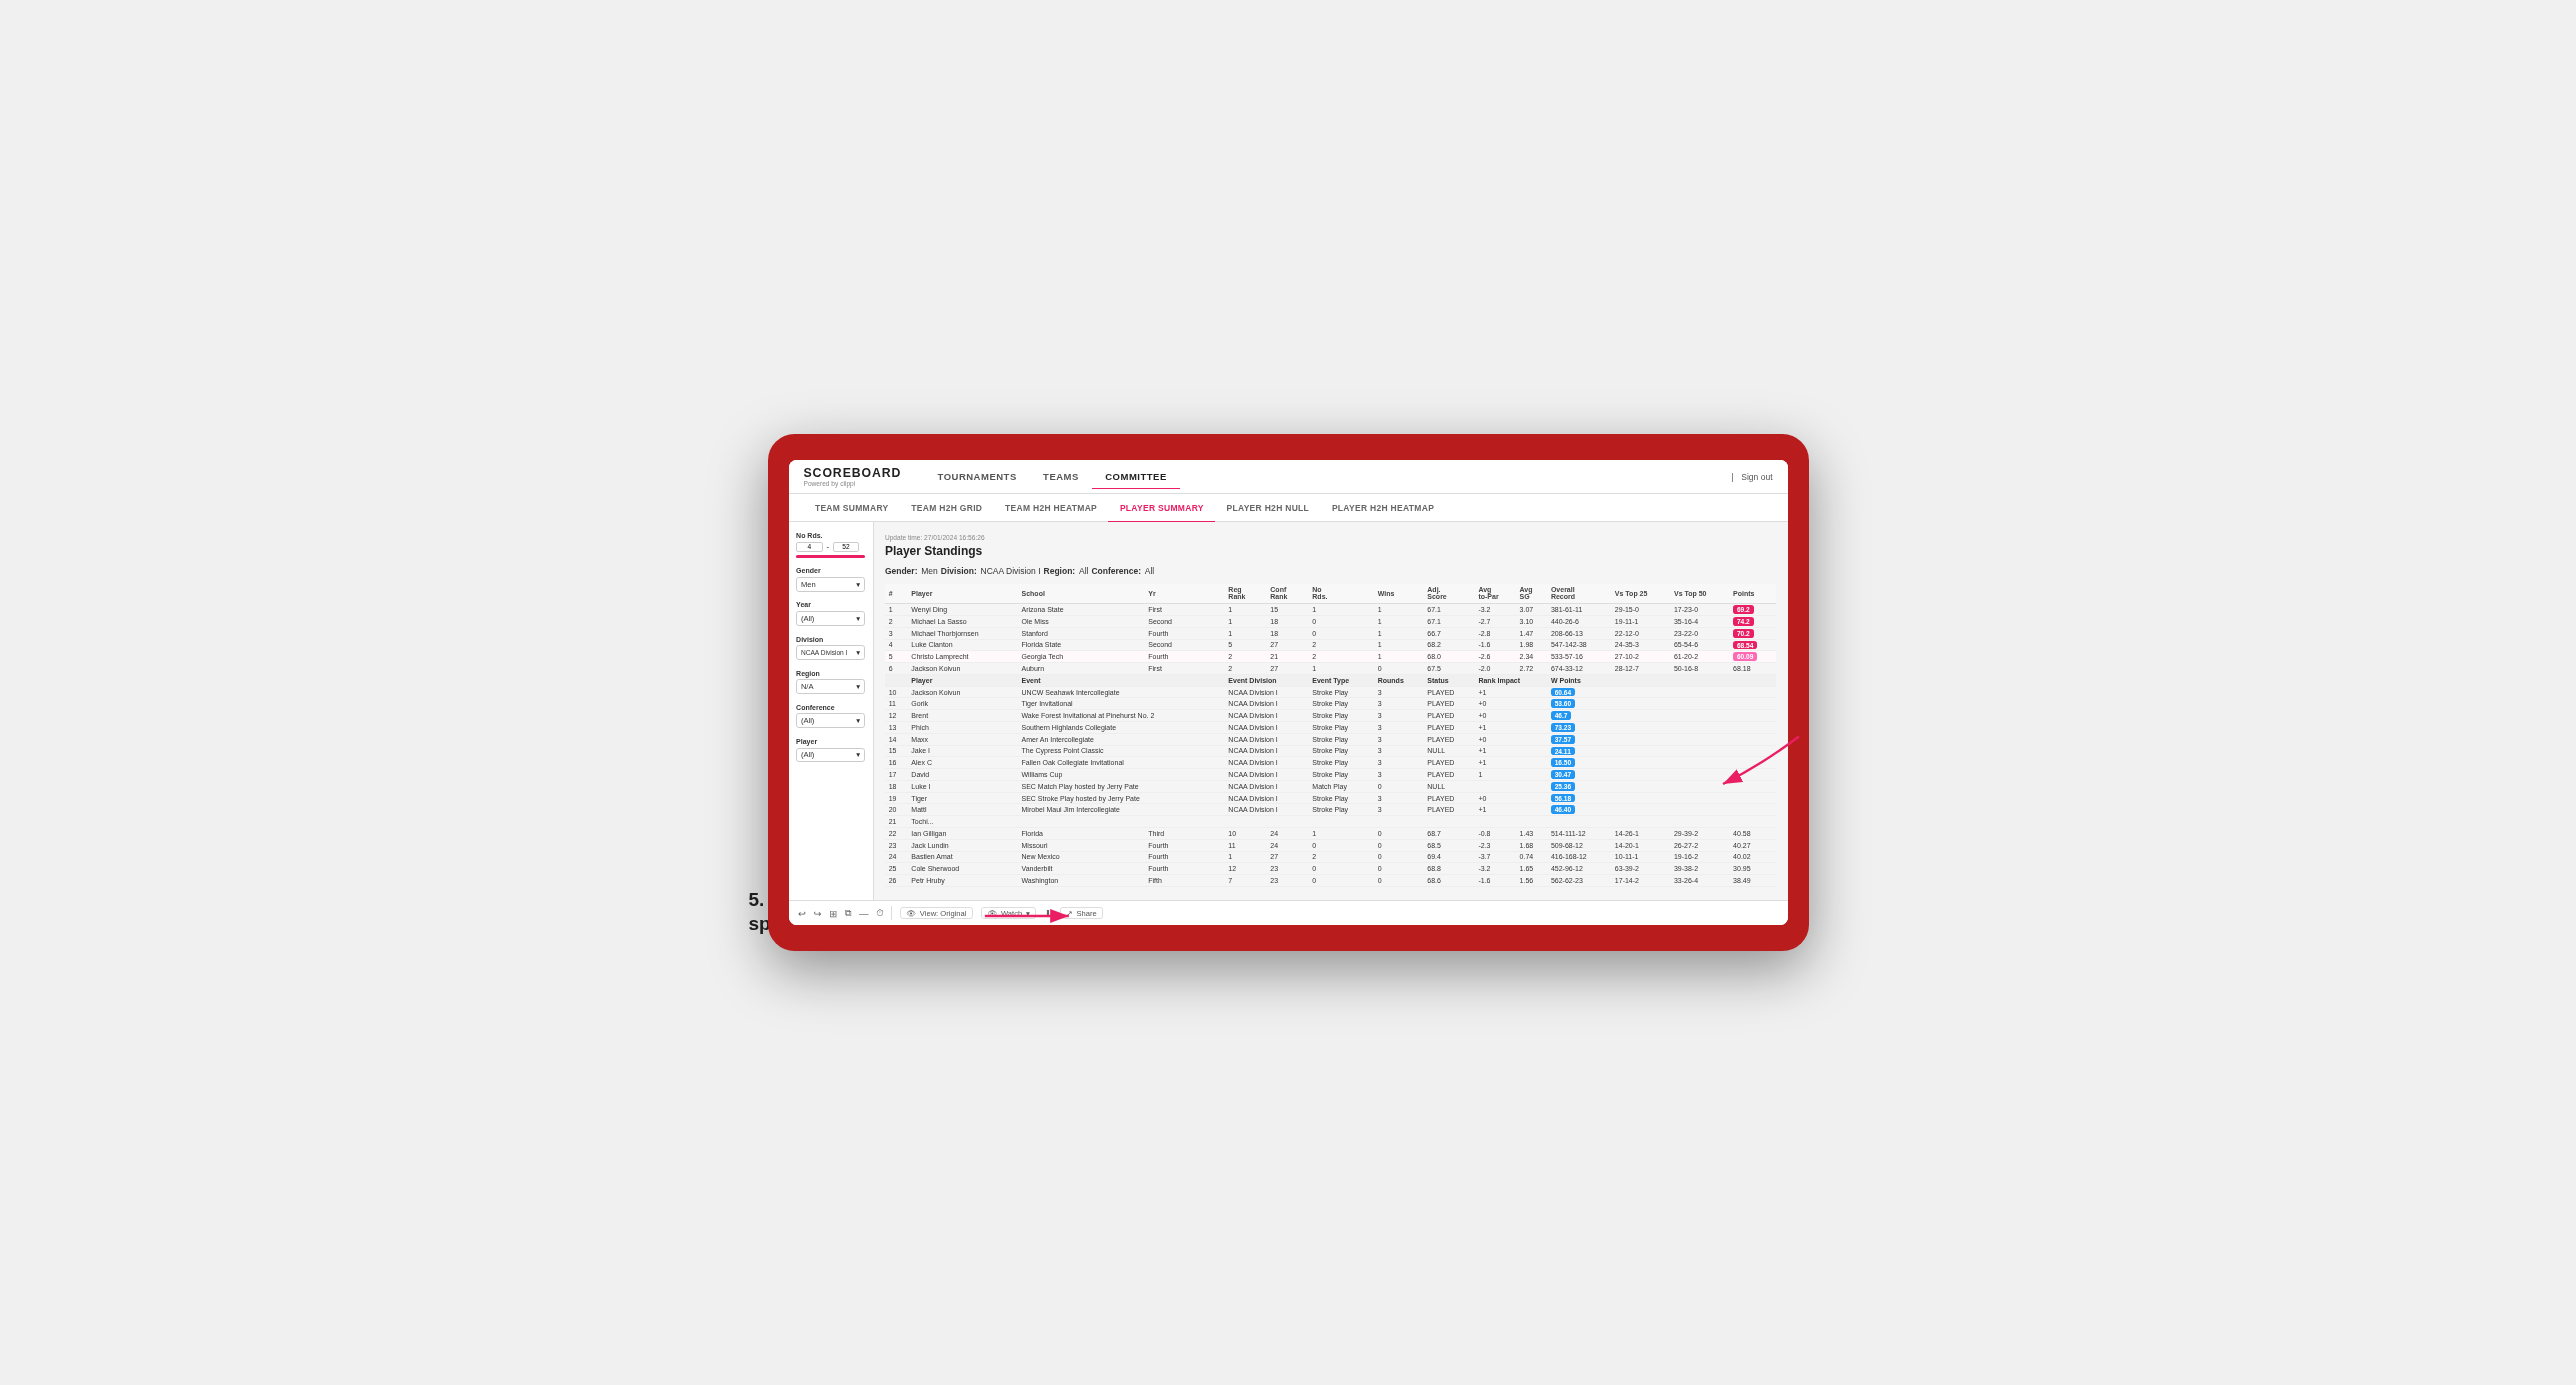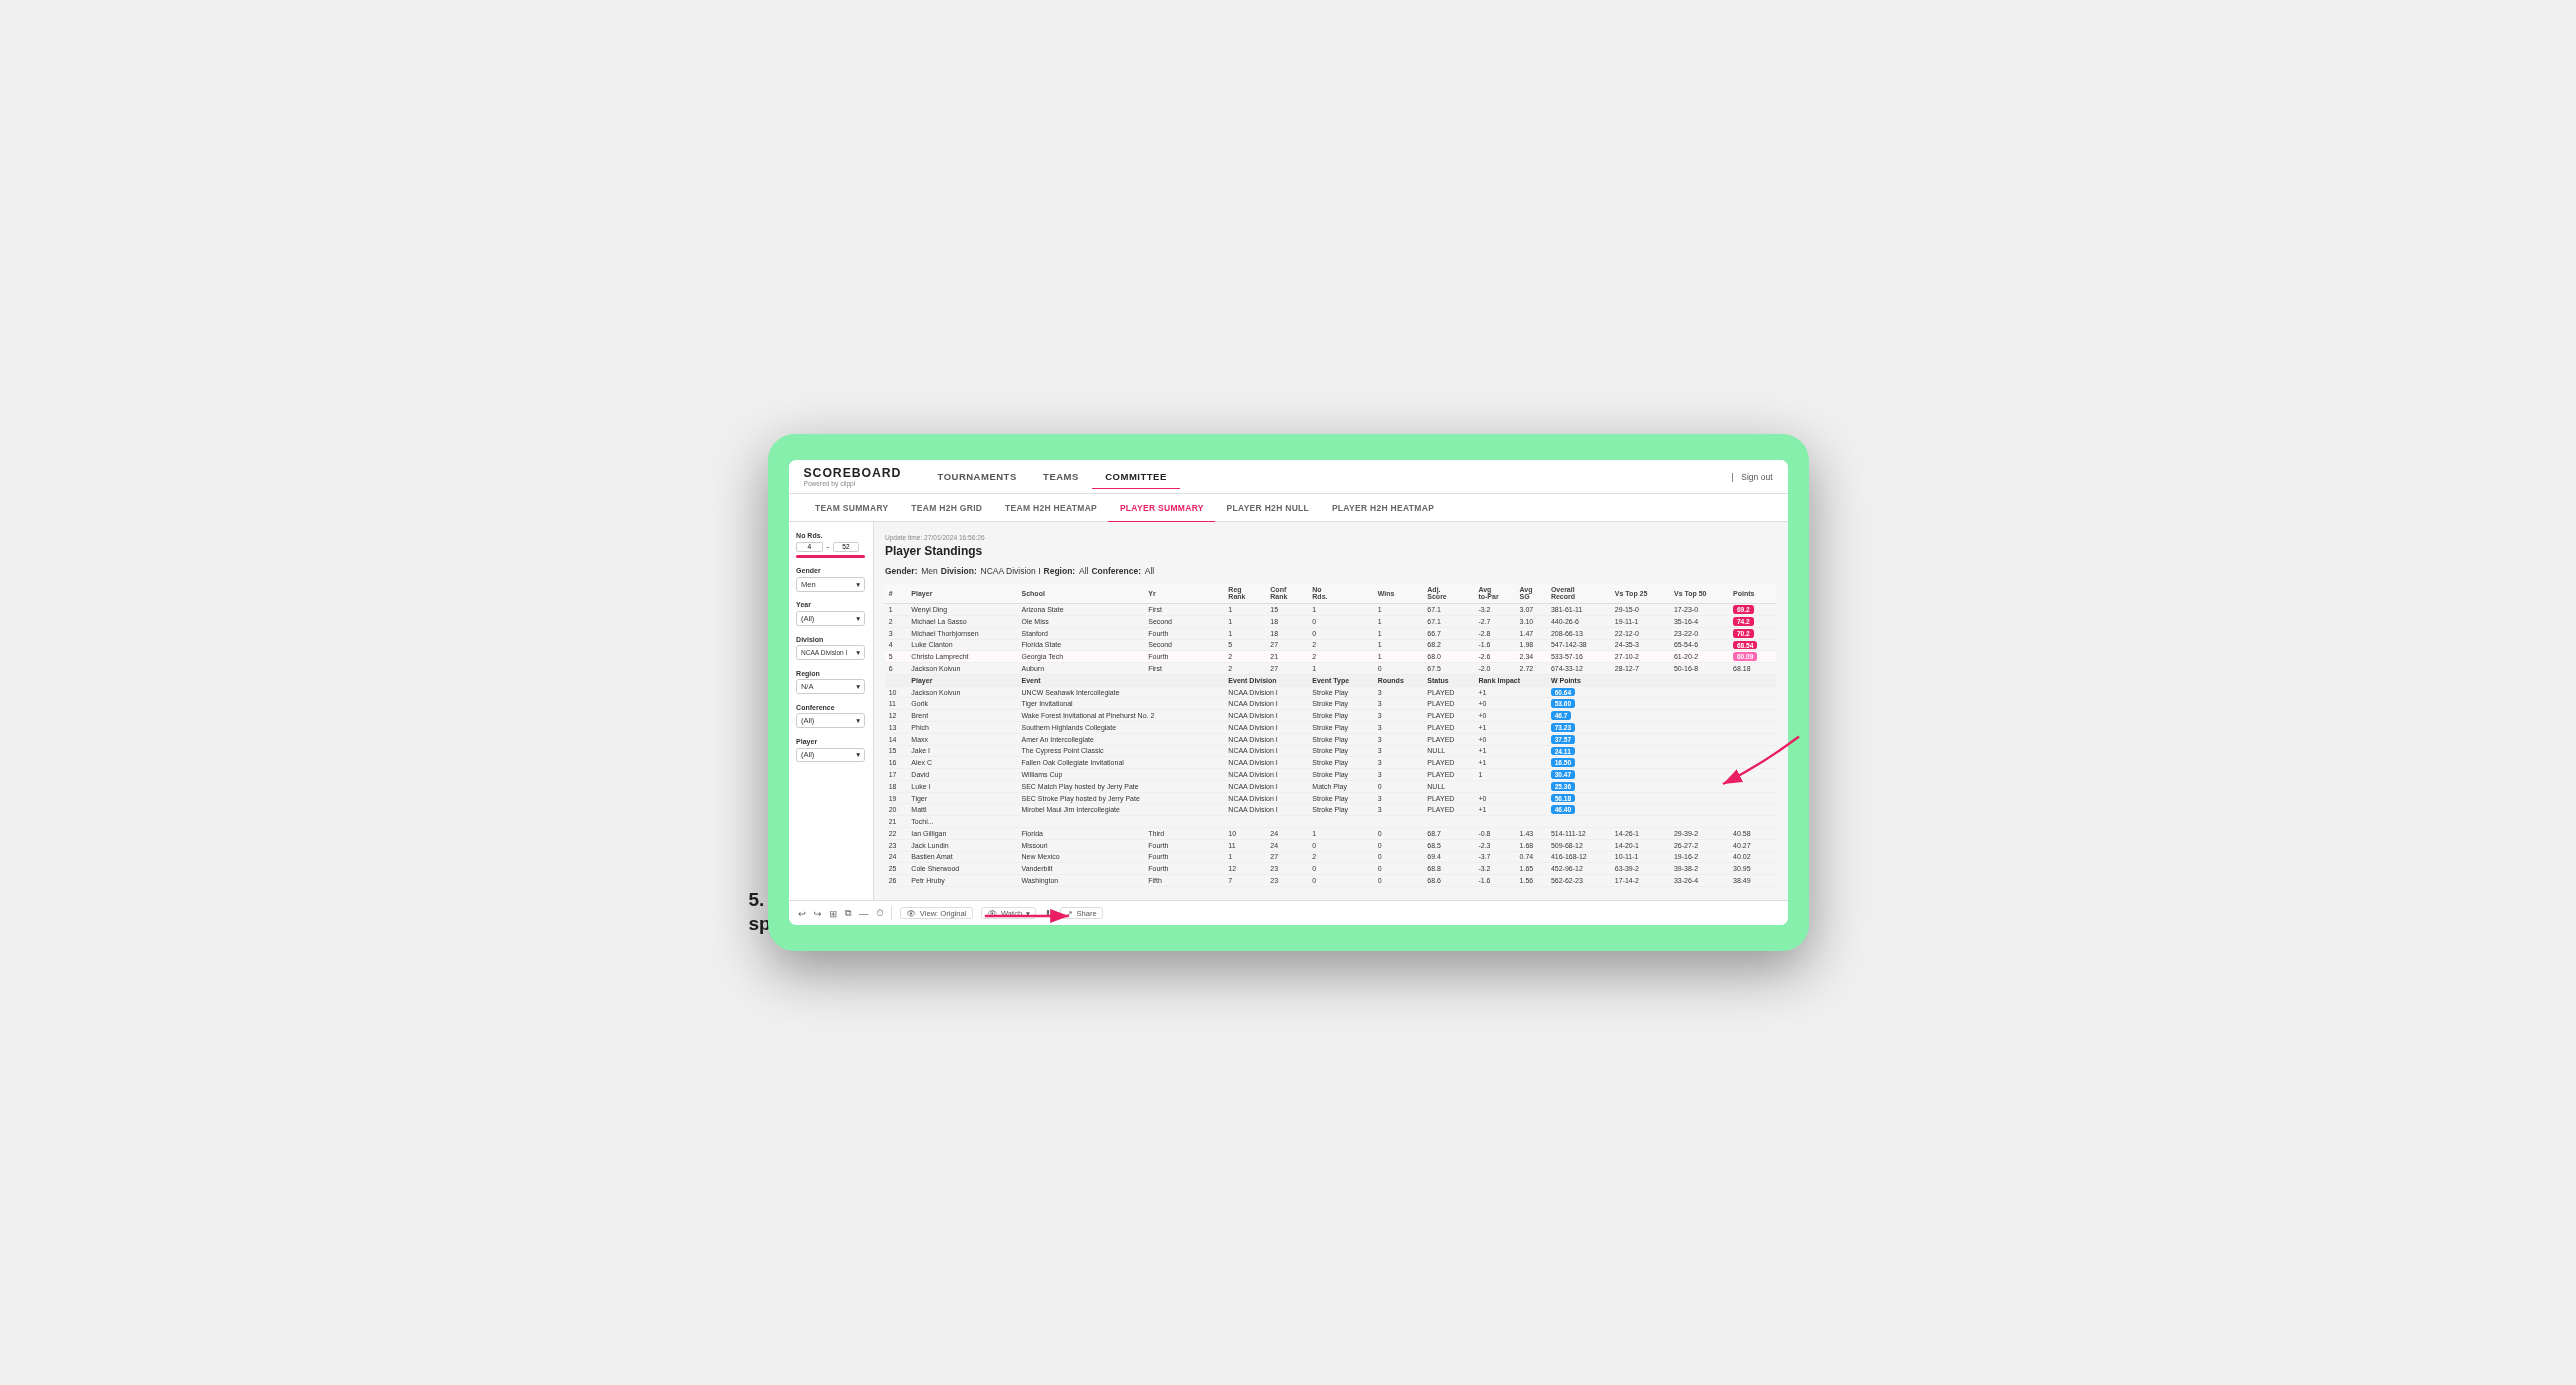--- a/index.html
+++ b/index.html
@@ -13,21 +13,21 @@
       padding: 38px;
     }
 
     .scene {
       position: relative;
       width: 1041px;
     }
 
     
     .tablet-frame {
-      background: #86efac;
+      background: #b91c1c;
       border-radius: 26.5px;
       padding: 26.5px 21px;
       box-shadow: 0 19px 57px rgba(0,0,0,0.4);
       position: relative;
     }
 
     .tablet-screen {
       background: #fff;
       border-radius: 7.6px;
       overflow: hidden;

